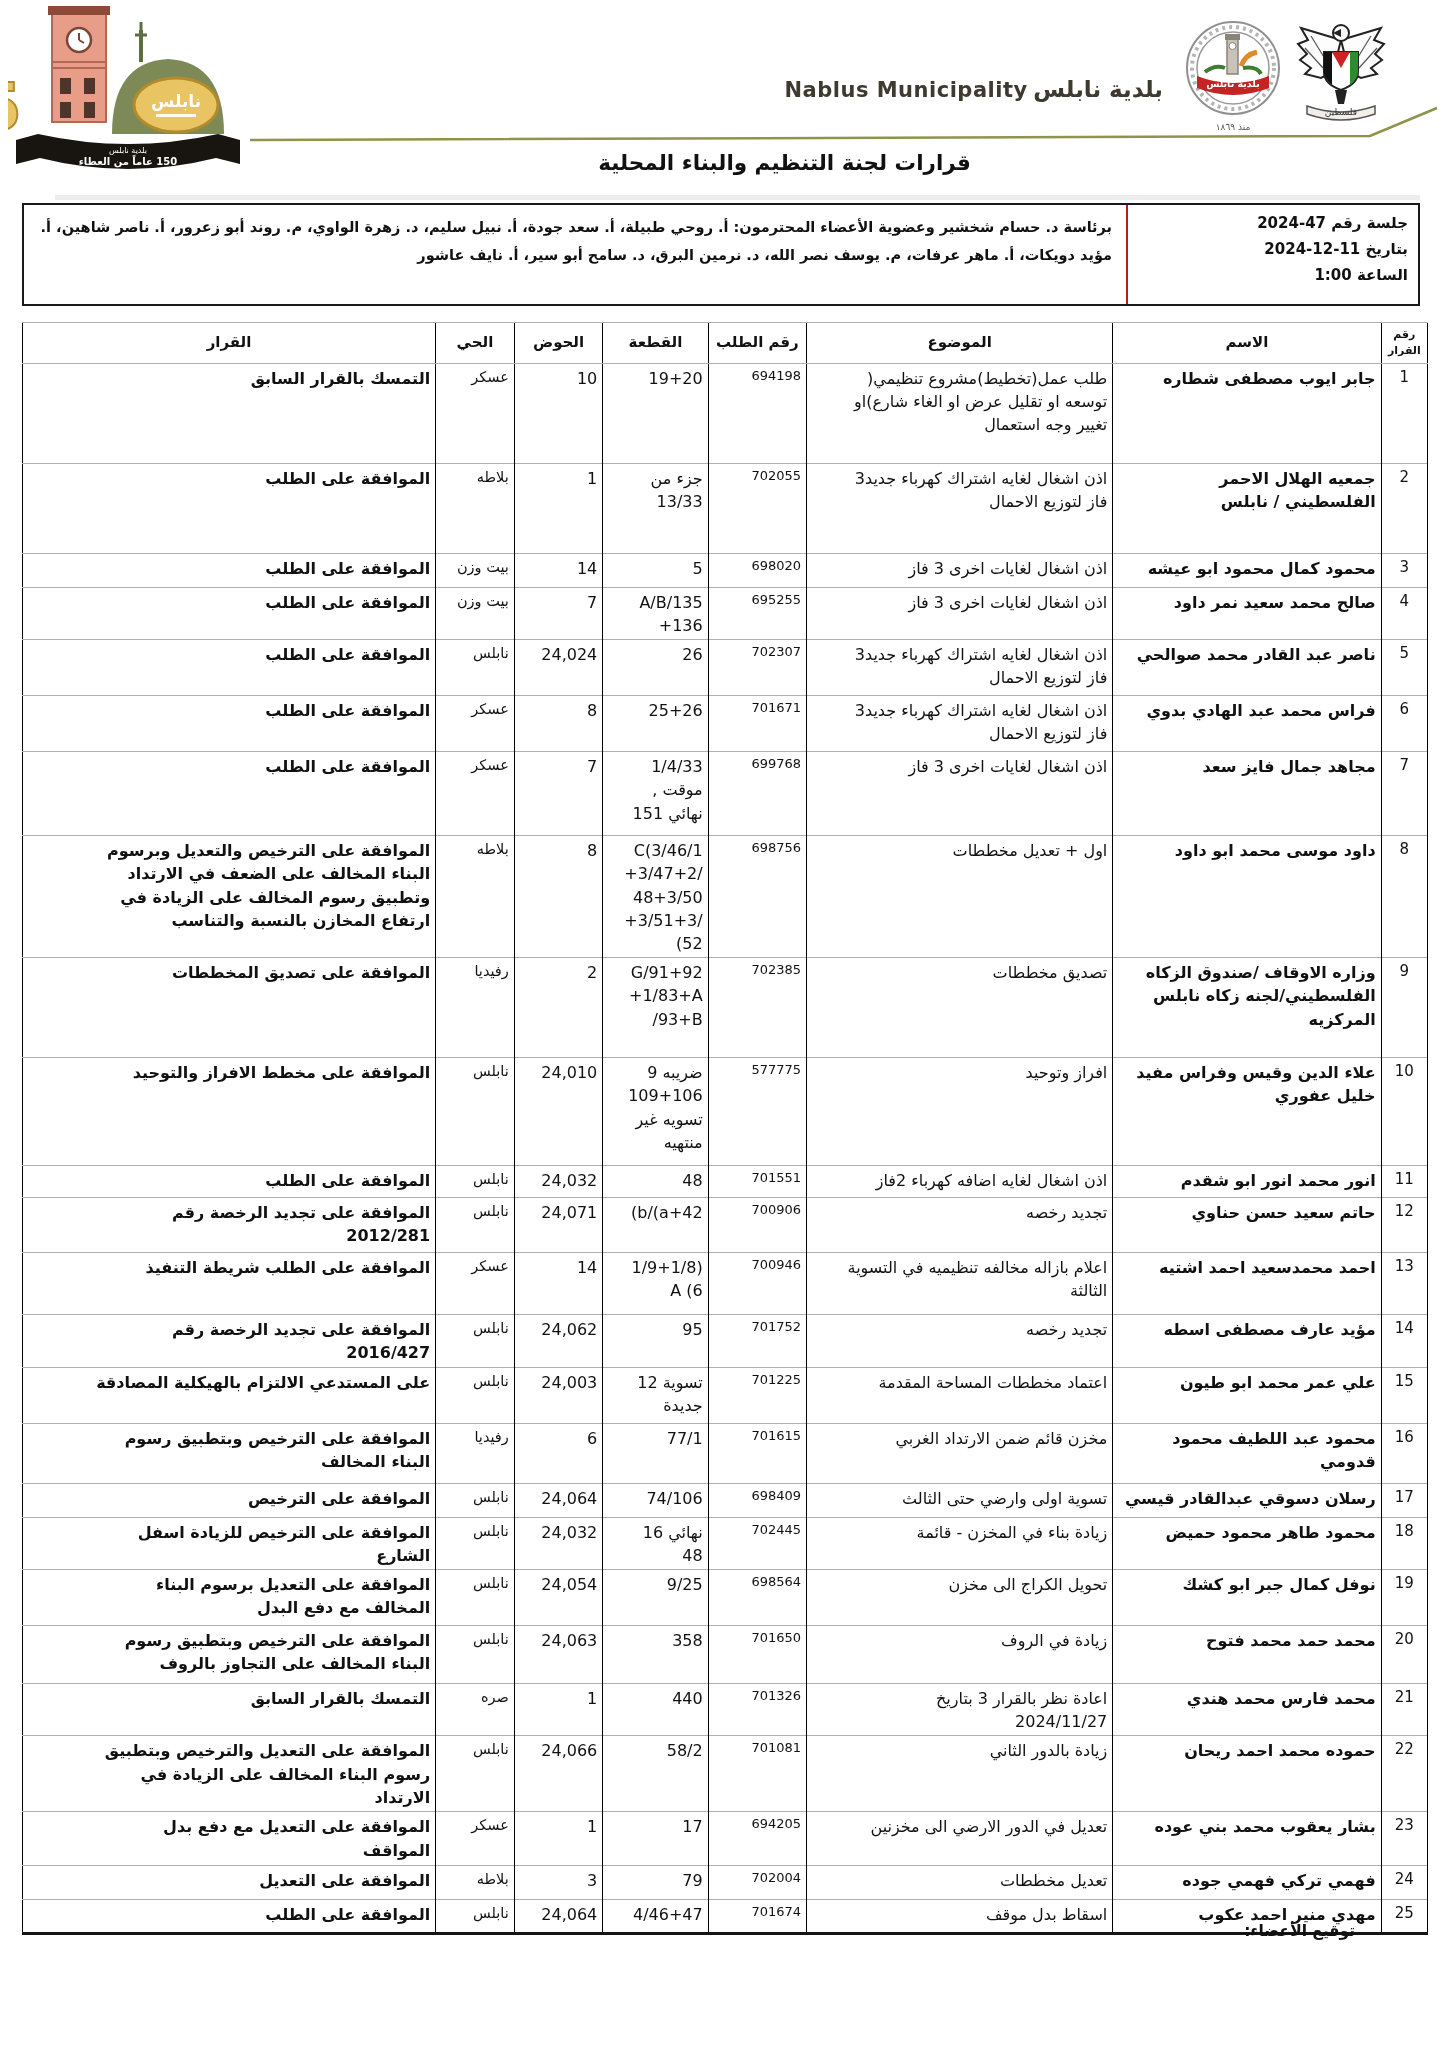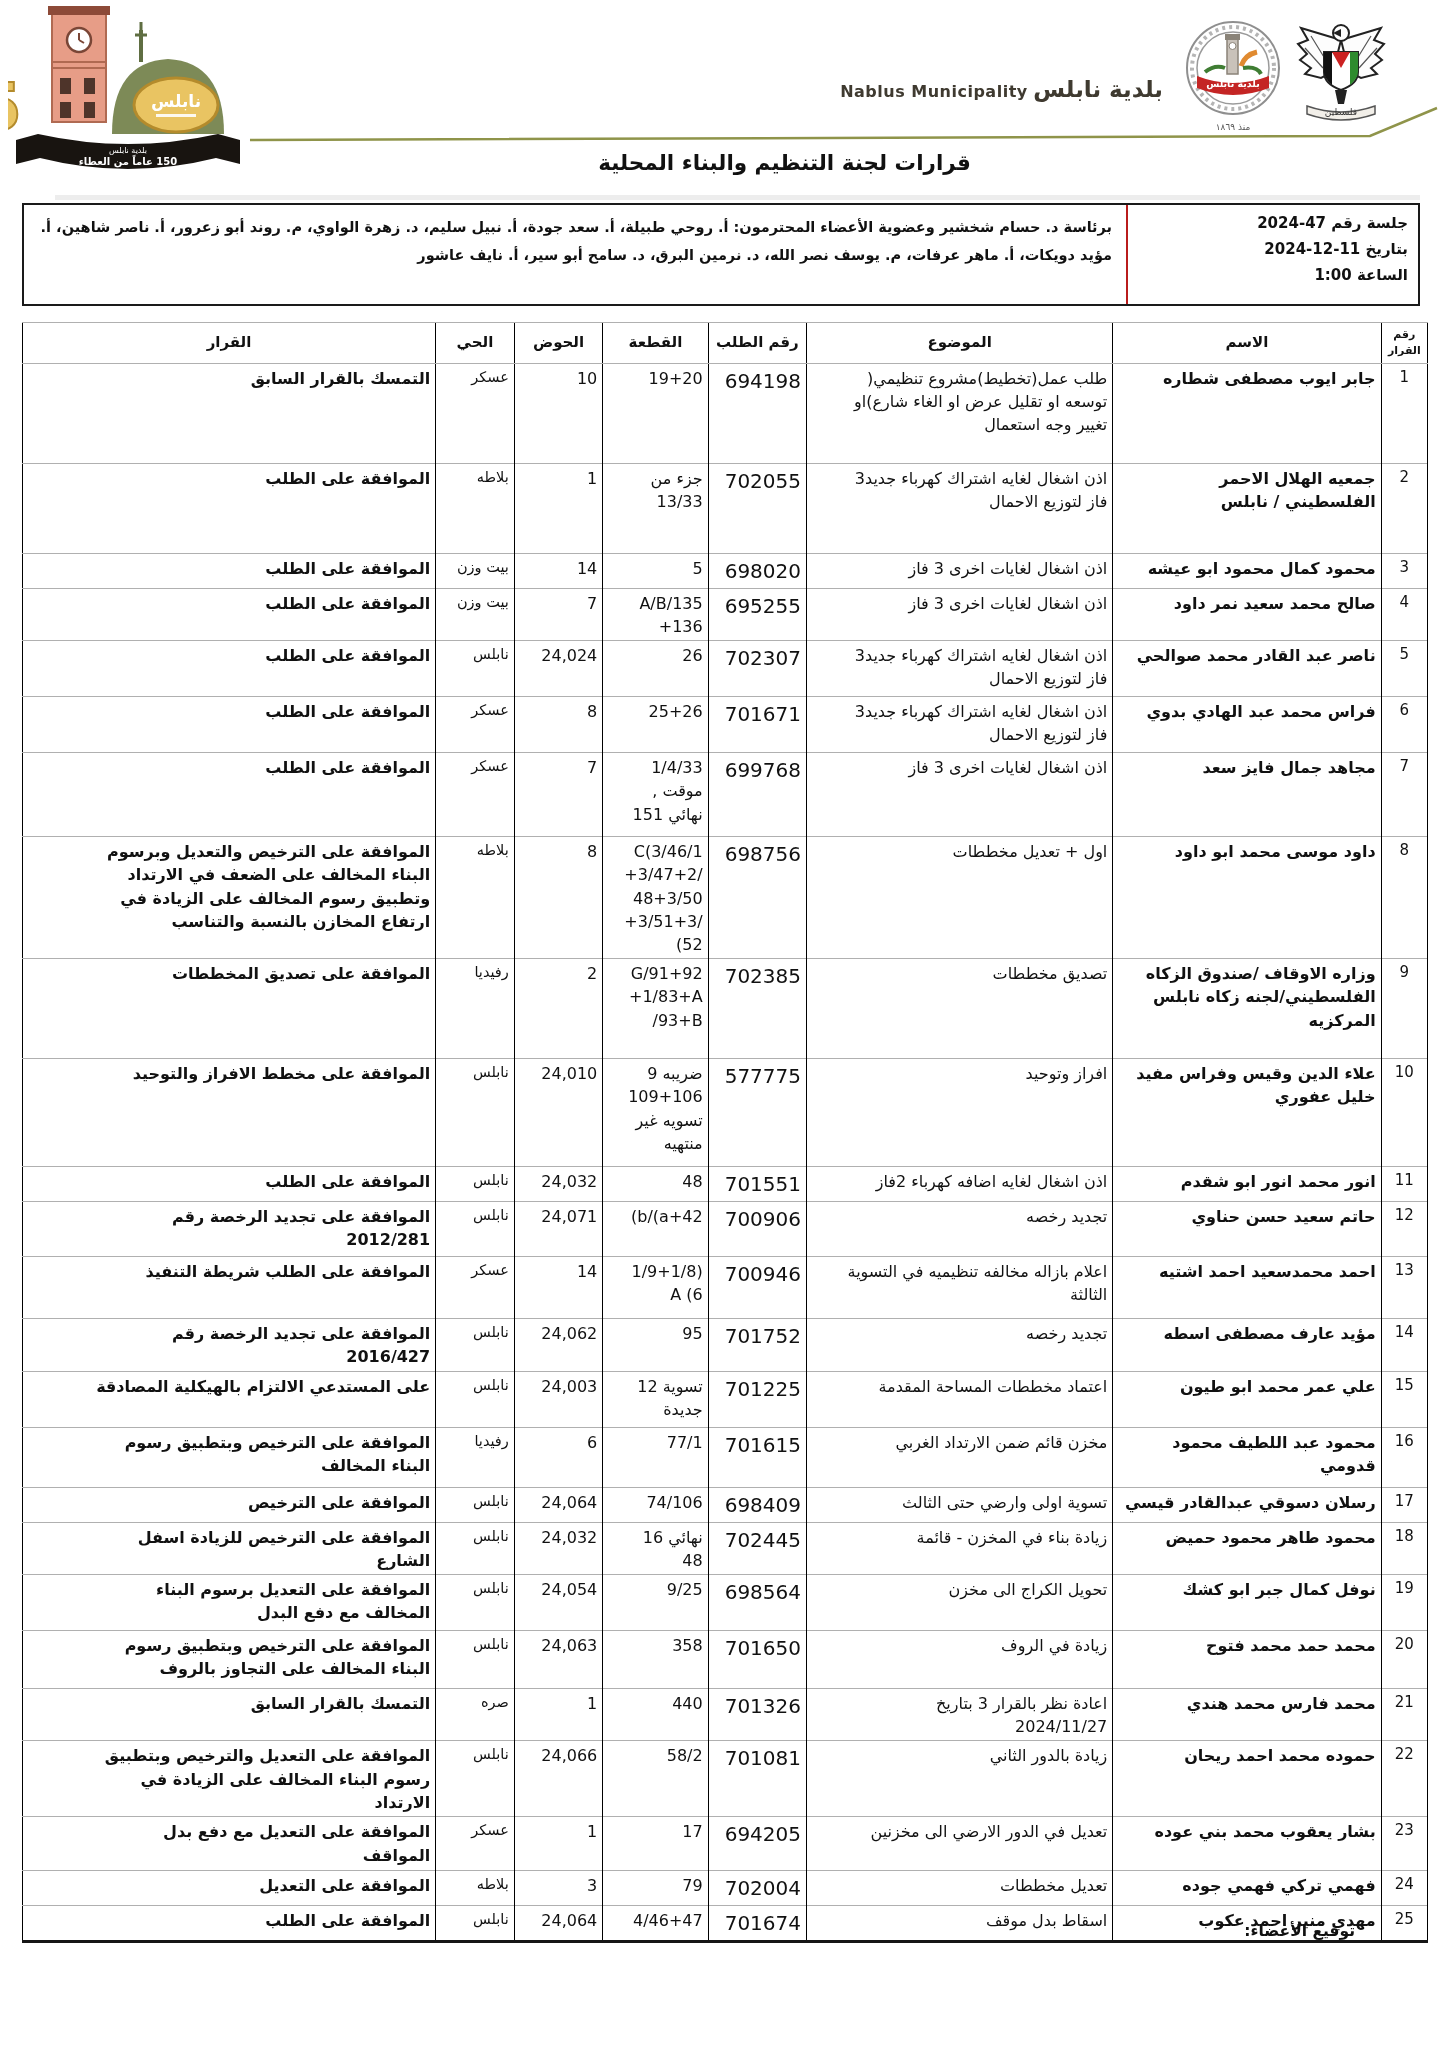--- a/index.html
+++ b/index.html
@@ -3,21 +3,21 @@
 <meta charset="utf-8">
 <style>
   html,body{margin:0;padding:0;background:#ffffff;}
   .page{position:relative;width:1439px;height:2048px;background:#fff;overflow:hidden;
         font-family:"DejaVu Sans",sans-serif;direction:rtl;color:#111;}
 
   
   .anniv-logo{position:absolute;top:4px;left:8px;}
   .muni-name{position:absolute;top:76px;right:276px;white-space:nowrap;color:#3f3a30;font-weight:bold;}
   .muni-name .ar{font-size:23px;}
-  .muni-name .en{font-size:16px;letter-spacing:.5px;}
+  .muni-name .en{font-size:21px;letter-spacing:.5px;}
   .seal-logo{position:absolute;top:16px;right:152px;}
   .eagle-logo{position:absolute;top:20px;right:48px;}
   .sep-line{position:absolute;top:0;left:0;pointer-events:none;}
   .gray-band{position:absolute;top:195px;left:55px;width:1365px;height:5px;background:#ededed;}
   .doc-title{position:absolute;top:150px;left:0;width:100%;text-align:center;
              font-size:21.5px;font-weight:bold;transform:translateX(65px);}
 
   
   .session-box{position:absolute;top:203px;right:19px;width:1398px;height:103px;
                border:2px solid #1a1a1a;display:flex;direction:rtl;box-sizing:border-box;}
@@ -31,21 +31,21 @@
                   border-left:1px solid #000;border-bottom:3px solid #151515;table-layout:fixed;}
   .decisions th,.decisions td{border-right:1px solid #000;border-top:1px solid #b0b0b0;
                   padding:3px 5px 2px;vertical-align:top;text-align:right;
                   font-size:16px;line-height:1.45;overflow:hidden;}
   .decisions th{border-bottom:1px solid #b0b0b0;font-size:15px;font-weight:bold;
                 vertical-align:middle;text-align:center;padding:4px 2px;}
   .decisions th.col-no{font-size:11px;}
   td.col-no{text-align:center;font-size:15px;}
   td.col-name{font-weight:bold;padding-left:10px;}
   td.col-subject{padding-left:34px;white-space:pre-line;}
-  td.col-request{font-size:20px;}
+  td.col-request{font-size:13px;}
   td.col-plot{unicode-bidi:plaintext;white-space:pre-line;}
   td.col-district{font-size:14.5px;}
   td.col-decision{font-weight:bold;padding-left:72px;}
 
   
   .signature{position:absolute;top:1922px;right:84px;font-weight:bold;font-size:15.5px;}
   .page-num{position:absolute;top:2020px;left:492px;font-size:11.5px;font-style:italic;color:#333;margin-top:32px;}
 </style>
 </head>
 <body>

